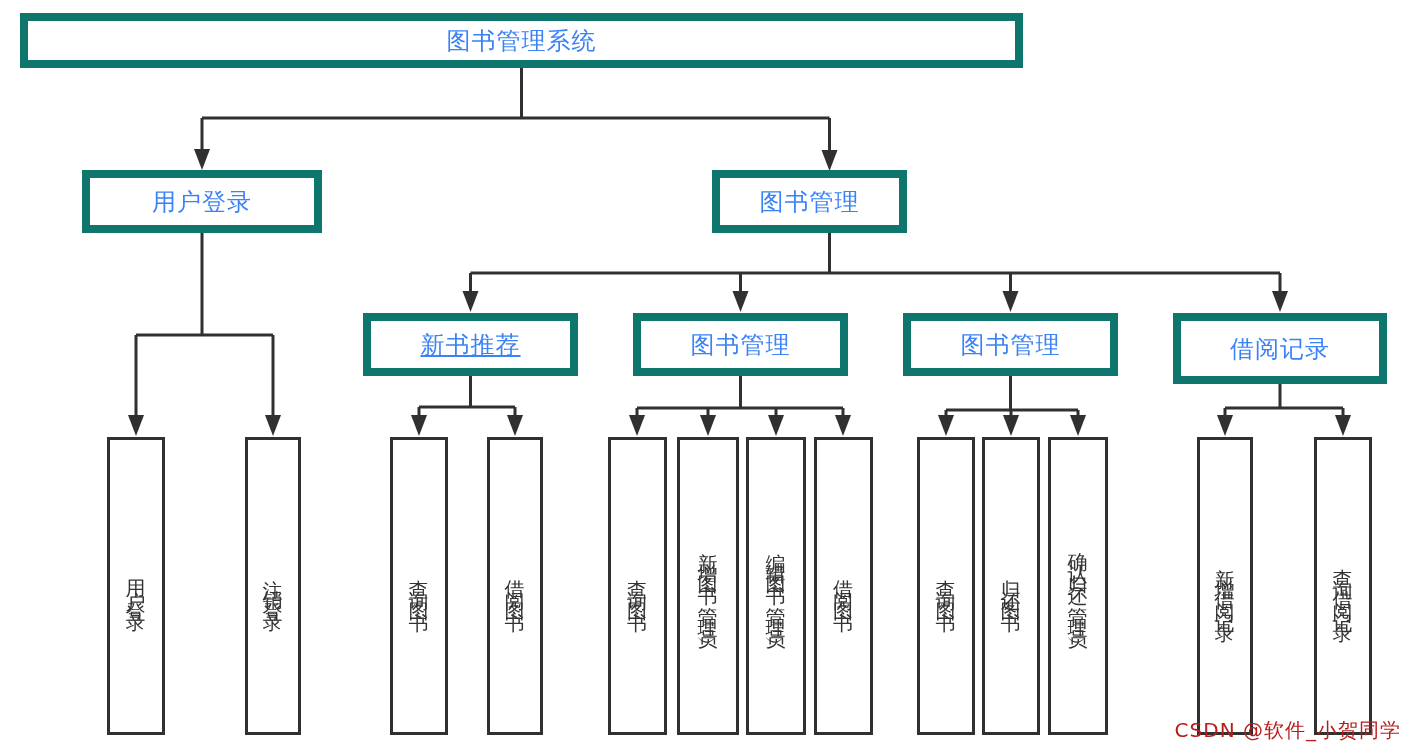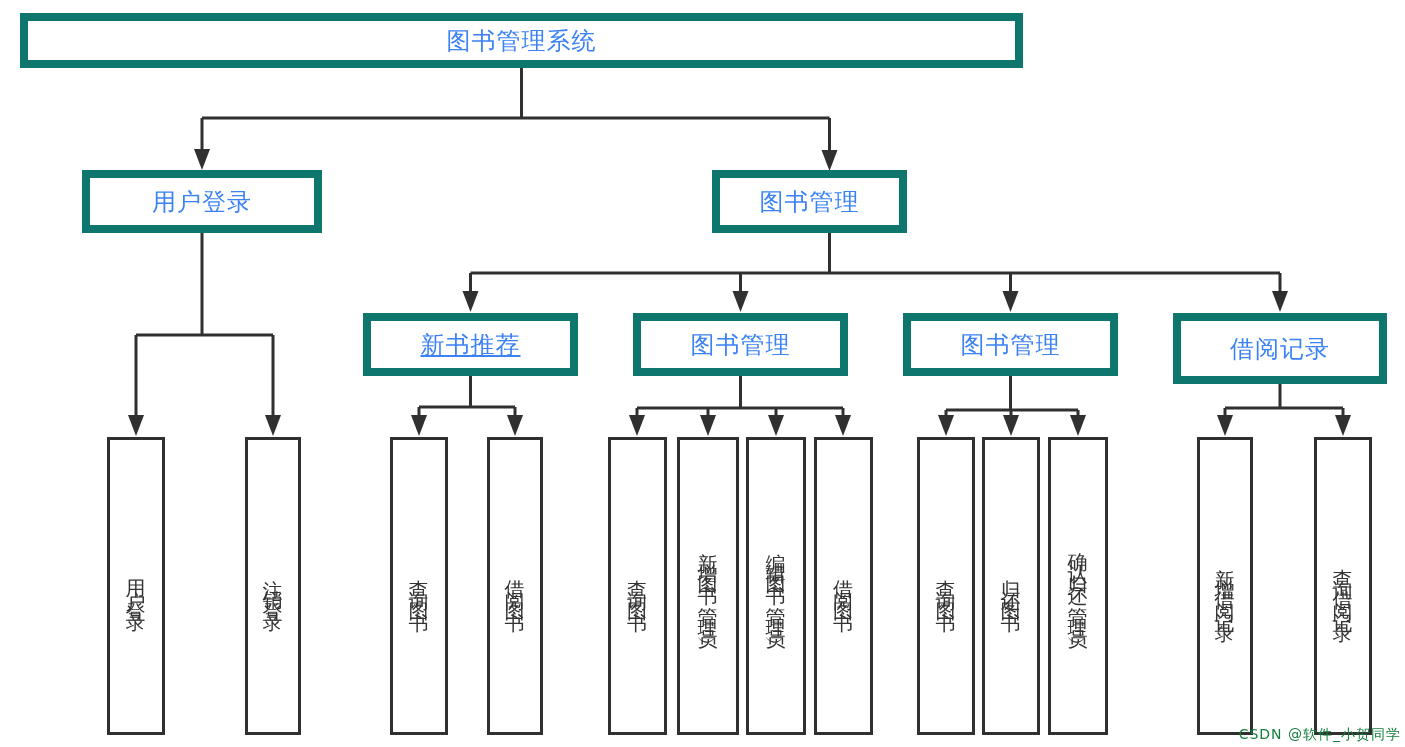--- a/index.html
+++ b/index.html
@@ -52,22 +52,22 @@
     text-orientation: mixed;
     font-size: 20px;
     letter-spacing: 11px;
     line-height: 1;
     white-space: nowrap;
   }
   .watermark {
     position: absolute;
     right: 4px;
     bottom: 3px;
-    font-size: 14px;
-    color: #15803d;
+    font-size: 20px;
+    color: #b91c1c;
     letter-spacing: 1px;
     pointer-events: none;
   }
 </style>
 </head>
 <body>
 
 <div class="canvas">
 
   <svg class="connectors" viewBox="0 0 1405 747" xmlns="http://www.w3.org/2000/svg">

